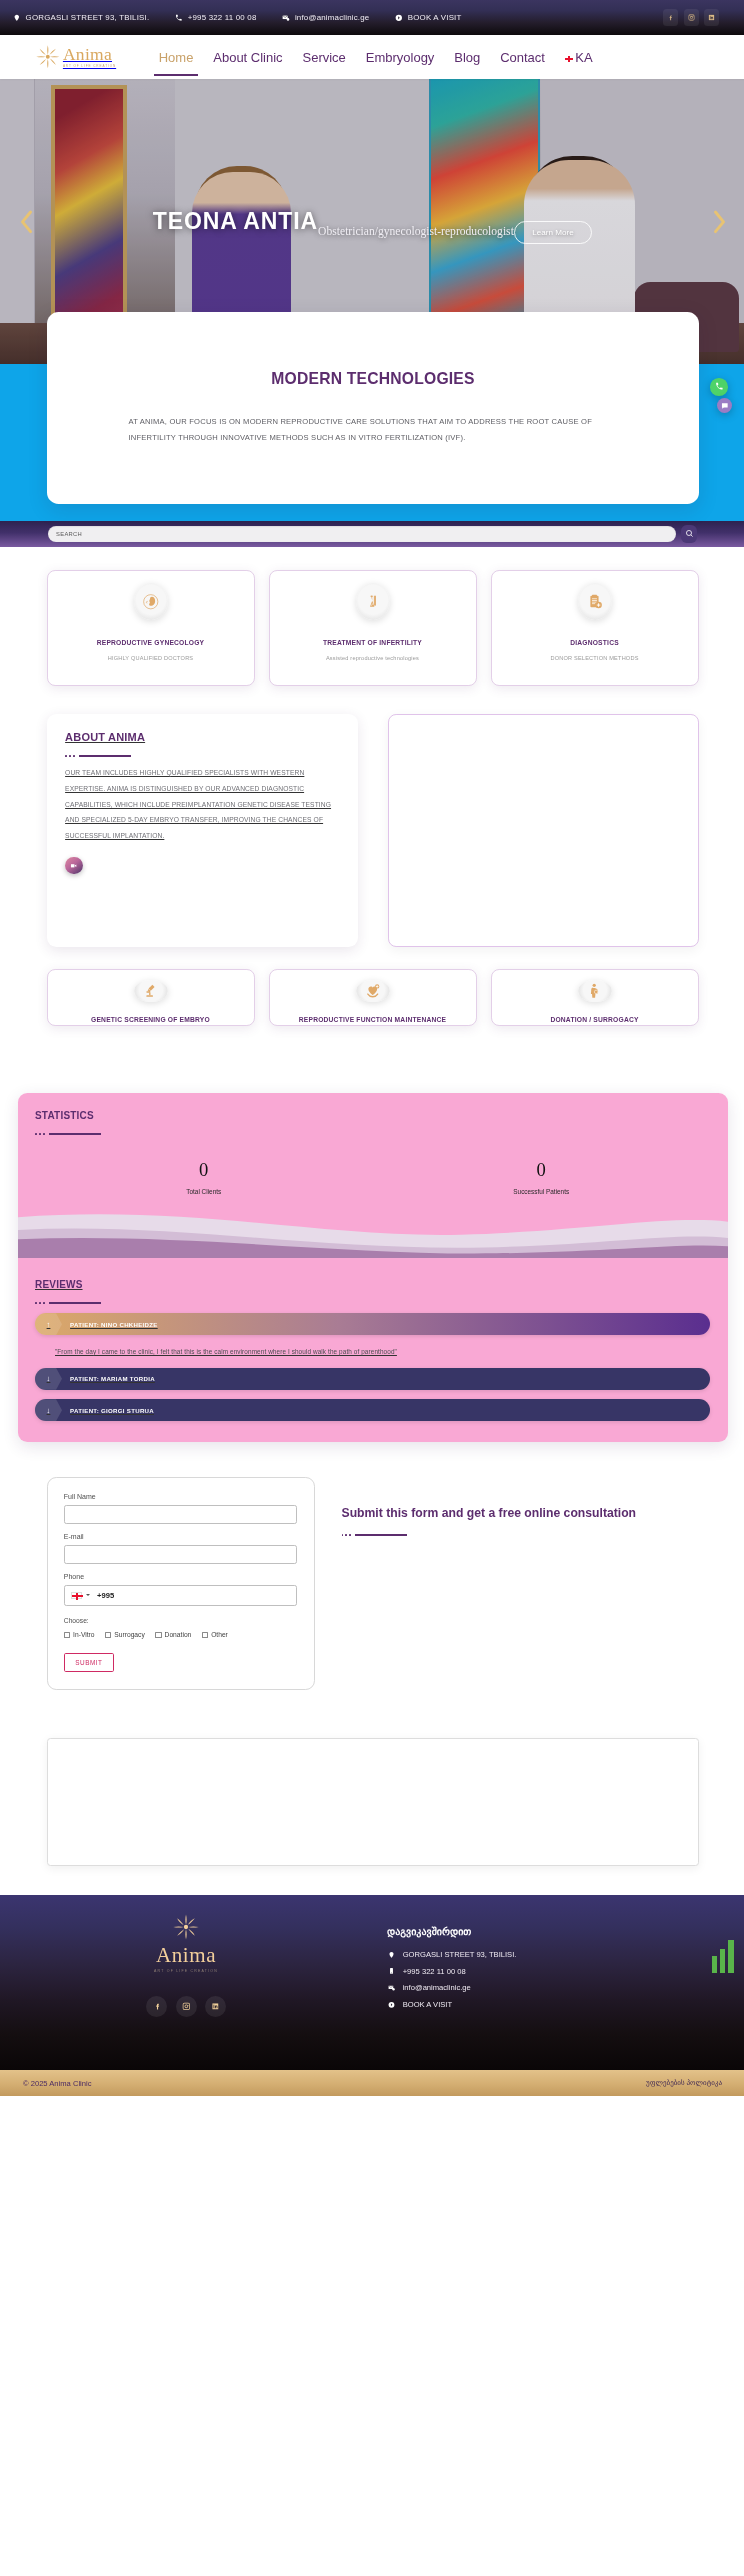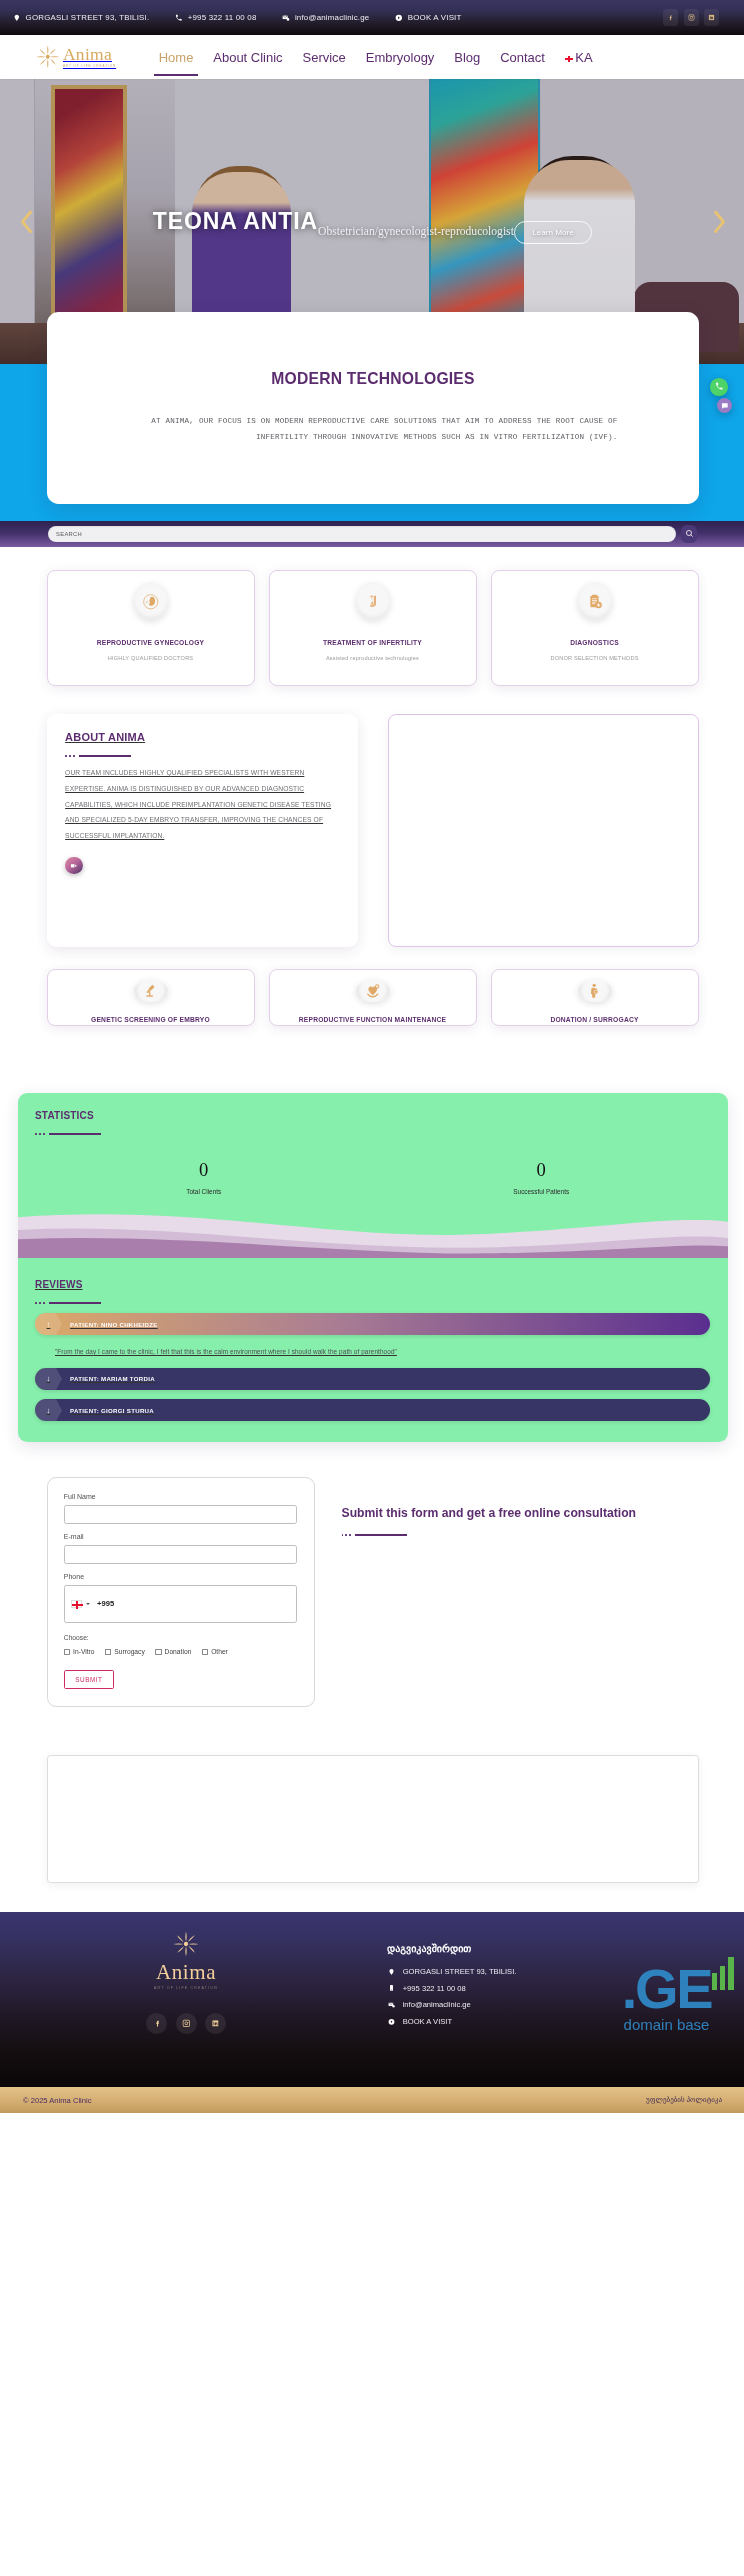--- a/index.html
+++ b/index.html
@@ -138,23 +138,23 @@
     position:absolute;left:47px;top:-52px;width:652px;height:192px;
     background:#fff;border-radius:11.6px;box-shadow:0 5.8px 20px rgba(40,20,60,.13);
     display:flex;flex-direction:column;align-items:center;justify-content:center;
     z-index:8;
   }
   .tech-title{
     font-size:15.7px;color:#5c2d6e;font-weight:700;letter-spacing:0.2px;
     font-family:"Liberation Sans Narrow","Liberation Sans",sans-serif;
   }
   .tech-text{
-    margin-top:25.6px;max-width:489px;text-align:right;line-height:2.1;
+    margin-top:25.6px;max-width:489px;text-align:left;line-height:2.1;
     font-size:7.6px;color:#5d5d63;letter-spacing:0.2px;
-    font-family:Liberation Mono, monospace;
+    font-family:Liberation Sans, sans-serif;
   }
 
   
   .floaters{position:absolute;right:12.8px;top:378px;z-index:40;}
   .fl{border-radius:50%;display:flex;align-items:center;justify-content:center;box-shadow:0 2.3px 8.1px rgba(0,0,0,.25);}
   .fl-call{width:17.5px;height:17.5px;background:#4ed368;}
   .fl-call svg{width:8.7px;height:8.7px;fill:#fff;}
   .fl-chat{width:15px;height:15px;background:#9b7cc4;margin-left:7px;margin-top:2.9px;}
   .fl-chat svg{width:7.6px;height:7.6px;fill:#fff;}
 
@@ -230,21 +230,21 @@
     cursor:pointer;
   }
   .play-btn svg{width:7.6px;height:7.6px;fill:#fff;}
   .about-media{
     width:320px;height:233px;border-radius:8.1px;border:1.2px solid #e0c3ea;background:#fff;
     box-shadow:0 3.5px 11.6px rgba(0,0,0,.05);
   }
 
   
   .big-card{
-    width:710px;margin:67px auto 0;background:#86efac;border-radius:9.3px;
+    width:710px;margin:67px auto 0;background:#f9a8d4;border-radius:9.3px;
     box-shadow:0 4.7px 16.3px rgba(60,35,85,.12);padding:17.5px 17.5px 21px;position:relative;overflow:hidden;
   }
   .sec-title{
     font-size:10px;font-weight:700;color:#5c2d6e;letter-spacing:0.2px;
     font-family:"Liberation Sans Narrow","Liberation Sans",sans-serif;
   }
   .stats-area{position:relative;height:111px;margin-top:8.1px;}
   .wave{position:absolute;left:-17.5px;right:-17.5px;bottom:-3.5px;height:56px;}
   .stats-nums{
     position:absolute;left:0;right:0;top:16.3px;display:flex;z-index:3;
@@ -284,21 +284,21 @@
     width:268px;background:#fff;border:0.6px solid #d8d8d8;border-radius:9.3px;padding:15px 16.3px 17.5px;
   }
   .f-label{
     font-size:7px;color:#4d4d4d;margin-bottom:4.7px;display:block;
   }
   .f-input{
     width:100%;height:19px;border:0.6px solid #bfbfbf;border-radius:2.3px;background:#fff;
     margin-bottom:9.3px;padding:0 5.8px;font-size:7px;font-family:"Liberation Sans",sans-serif;outline:none;
   }
   .phone-field{
-    width:100%;height:38px;border:0.6px solid #bfbfbf;border-radius:2.3px;background:#fff;
+    width:100%;height:21px;border:0.6px solid #bfbfbf;border-radius:2.3px;background:#fff;
     display:flex;align-items:center;padding:0 5.8px;gap:4px;margin-bottom:11.6px;
   }
   .ge-flag{width:11px;height:7.6px;position:relative;background:#fff;border:0.6px solid #ddd;}
   .ge-flag .v{position:absolute;left:4.1px;top:0;width:2.3px;height:7.6px;background:#e8112d;}
   .ge-flag .h{position:absolute;top:2.9px;left:0;width:11px;height:2px;background:#e8112d;}
   .caret{width:0;height:0;border-left:2.3px solid transparent;border-right:2.3px solid transparent;border-top:2.9px solid #555;}
   .phone-code{font-size:7.6px;font-weight:700;color:#222;margin-left:3.5px;}
   .choose-lbl{font-size:6.7px;color:#4d4d4d;margin-bottom:7px;display:block;}
   .checks{display:flex;gap:10.5px;align-items:center;margin-bottom:15px;}
   .chk{display:flex;align-items:center;gap:2.9px;font-size:6.7px;color:#3f3f3f;cursor:pointer;}
@@ -807,24 +807,20 @@
               <path d="M10 7l5 5-5 5z" fill="#241d2c"></path>
             </svg>
           </span>
         <span>BOOK A VISIT</span>
       </a>
       <div class="ge-bars">
         <i style="height:17.5px"></i>
           <i style="height:24.4px"></i>
           <i style="height:33px"></i>
       </div>
-      <div class="ge-watermark">
-        <div class="ge-txt">.GE</div>
-        <div class="ge-sub">domain base</div>
-      </div>
     </div>
   </div>
 
   <div class="copybar">
     <div class="copy-left">© 2025 Anima Clinic</div>
     <a class="copy-right" href="#">უფლებების პოლიტიკა</a>
   </div>
 
 </div>
 

